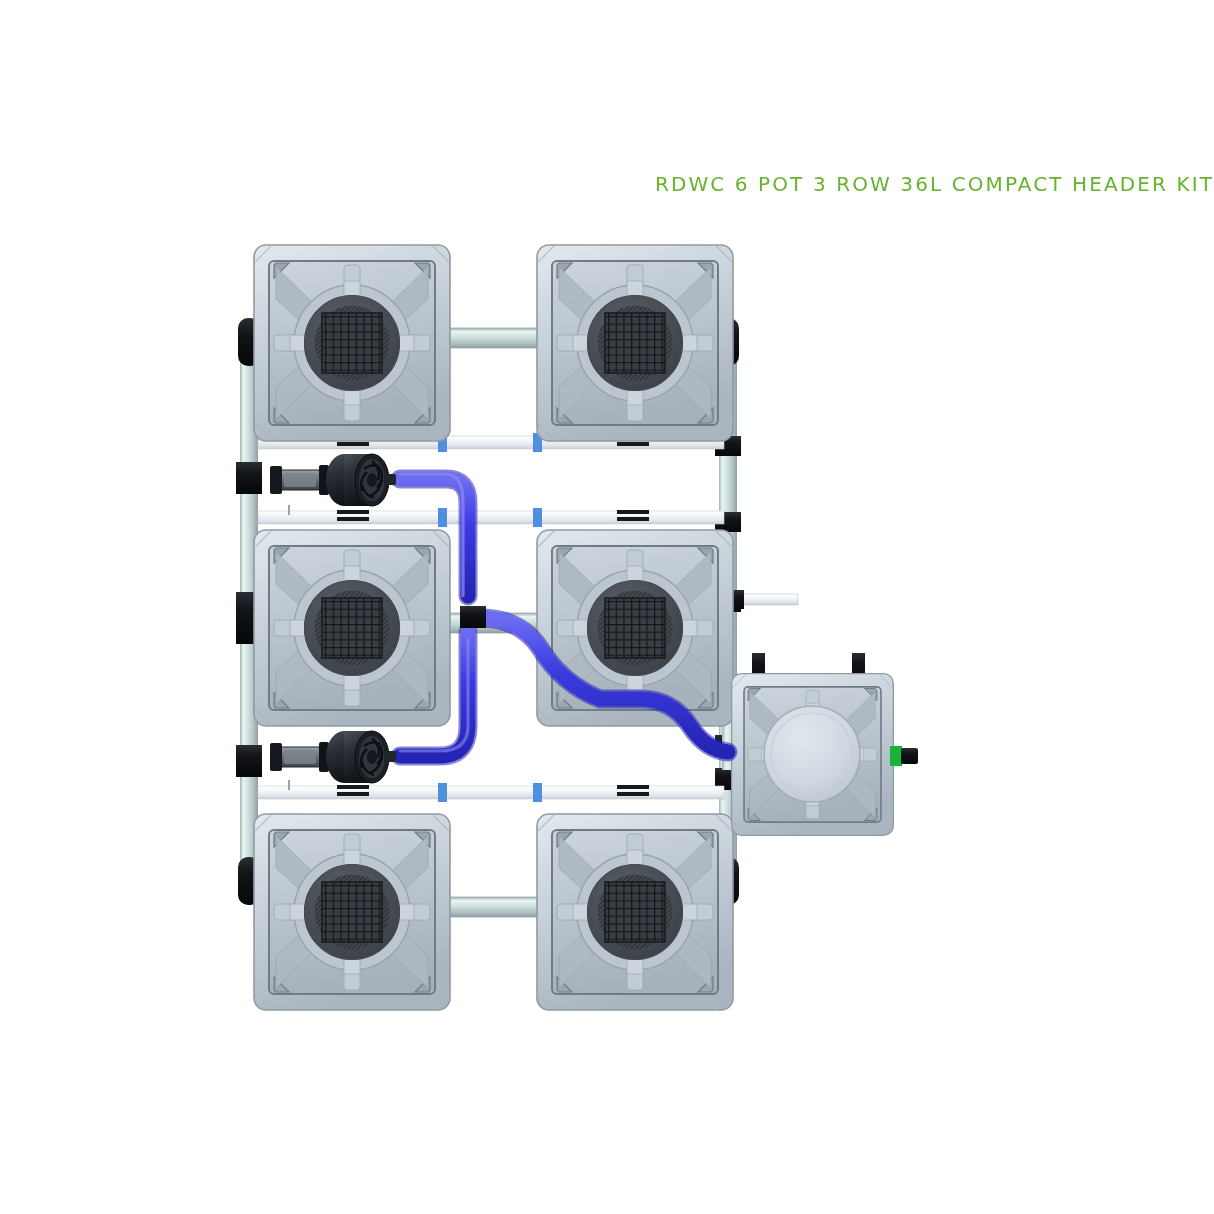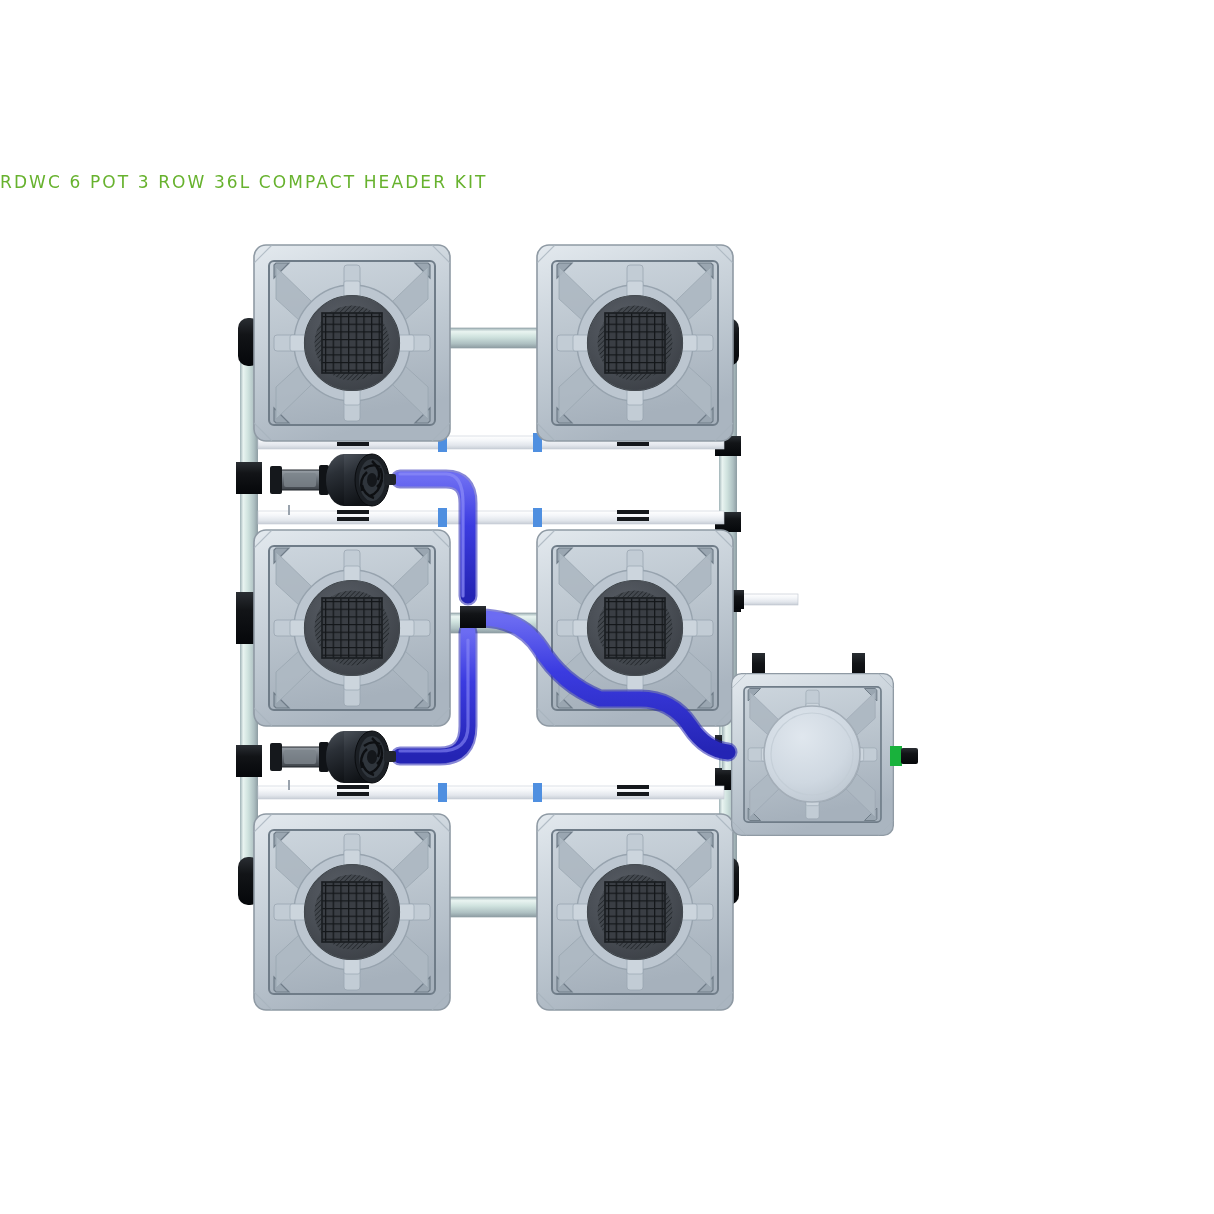--- a/index.html
+++ b/index.html
@@ -1,23 +1,23 @@
 <!DOCTYPE html>
 <html><head>
 <meta charset="utf-8">
 <title>RDWC Product Diagram</title>
 <style>
   html,body{margin:0;padding:0;background:#ffffff;}
   body{width:1214px;height:1214px;overflow:hidden;
        font-family:"Liberation Sans",sans-serif;}
   #stage{position:relative;width:1214px;height:1214px;background:#fff;}
   #title{
-    position:absolute;top:172px;left:0;width:1214px;text-align:left;
+    position:absolute;top:172px;left:0;width:1214px;text-align:right;
     font-family:"DejaVu Sans",sans-serif;
-    font-size:17px;letter-spacing:2.1px;font-weight:400;
+    font-size:20px;letter-spacing:2.1px;font-weight:400;
     color:#67b22e;white-space:nowrap;
   }
   #diagram{position:absolute;top:0;left:0;}
 </style>
 </head>
 <body>
 
 <div id="stage" style="background: rgb(255, 255, 255);">
 
   <div id="title" style="color: rgb(103, 178, 46);">RDWC 6 POT 3 ROW 36L COMPACT HEADER KIT</div>

